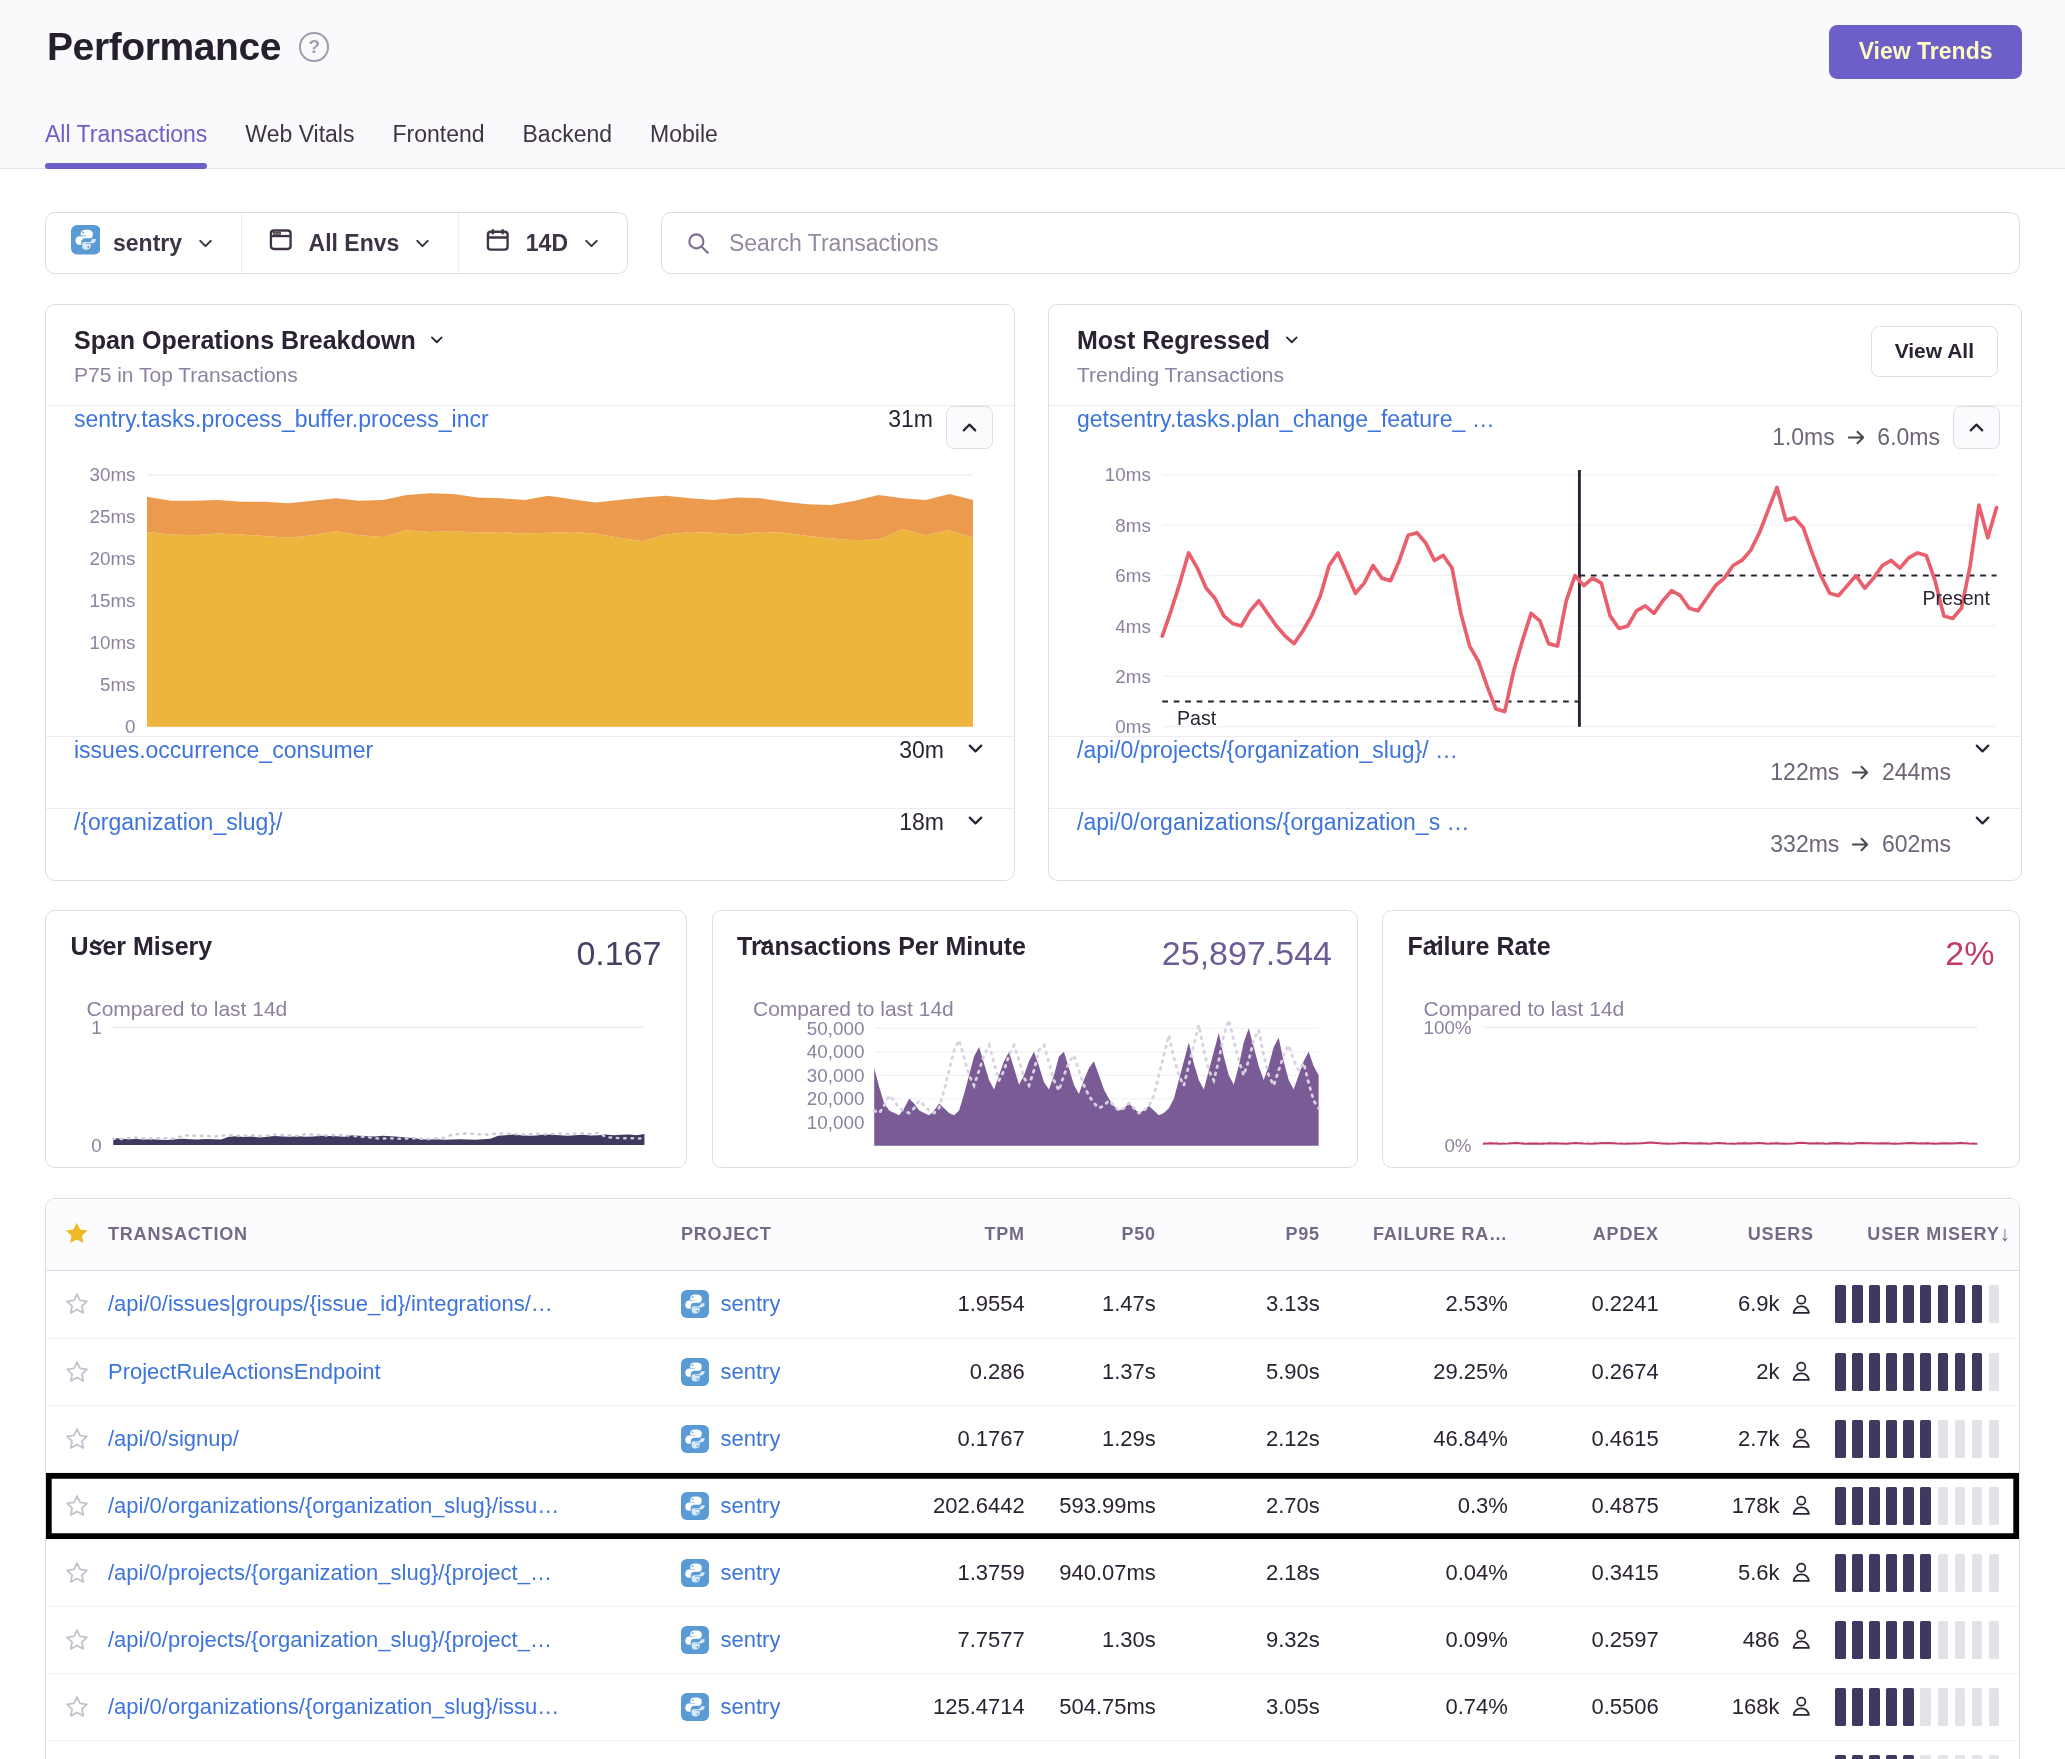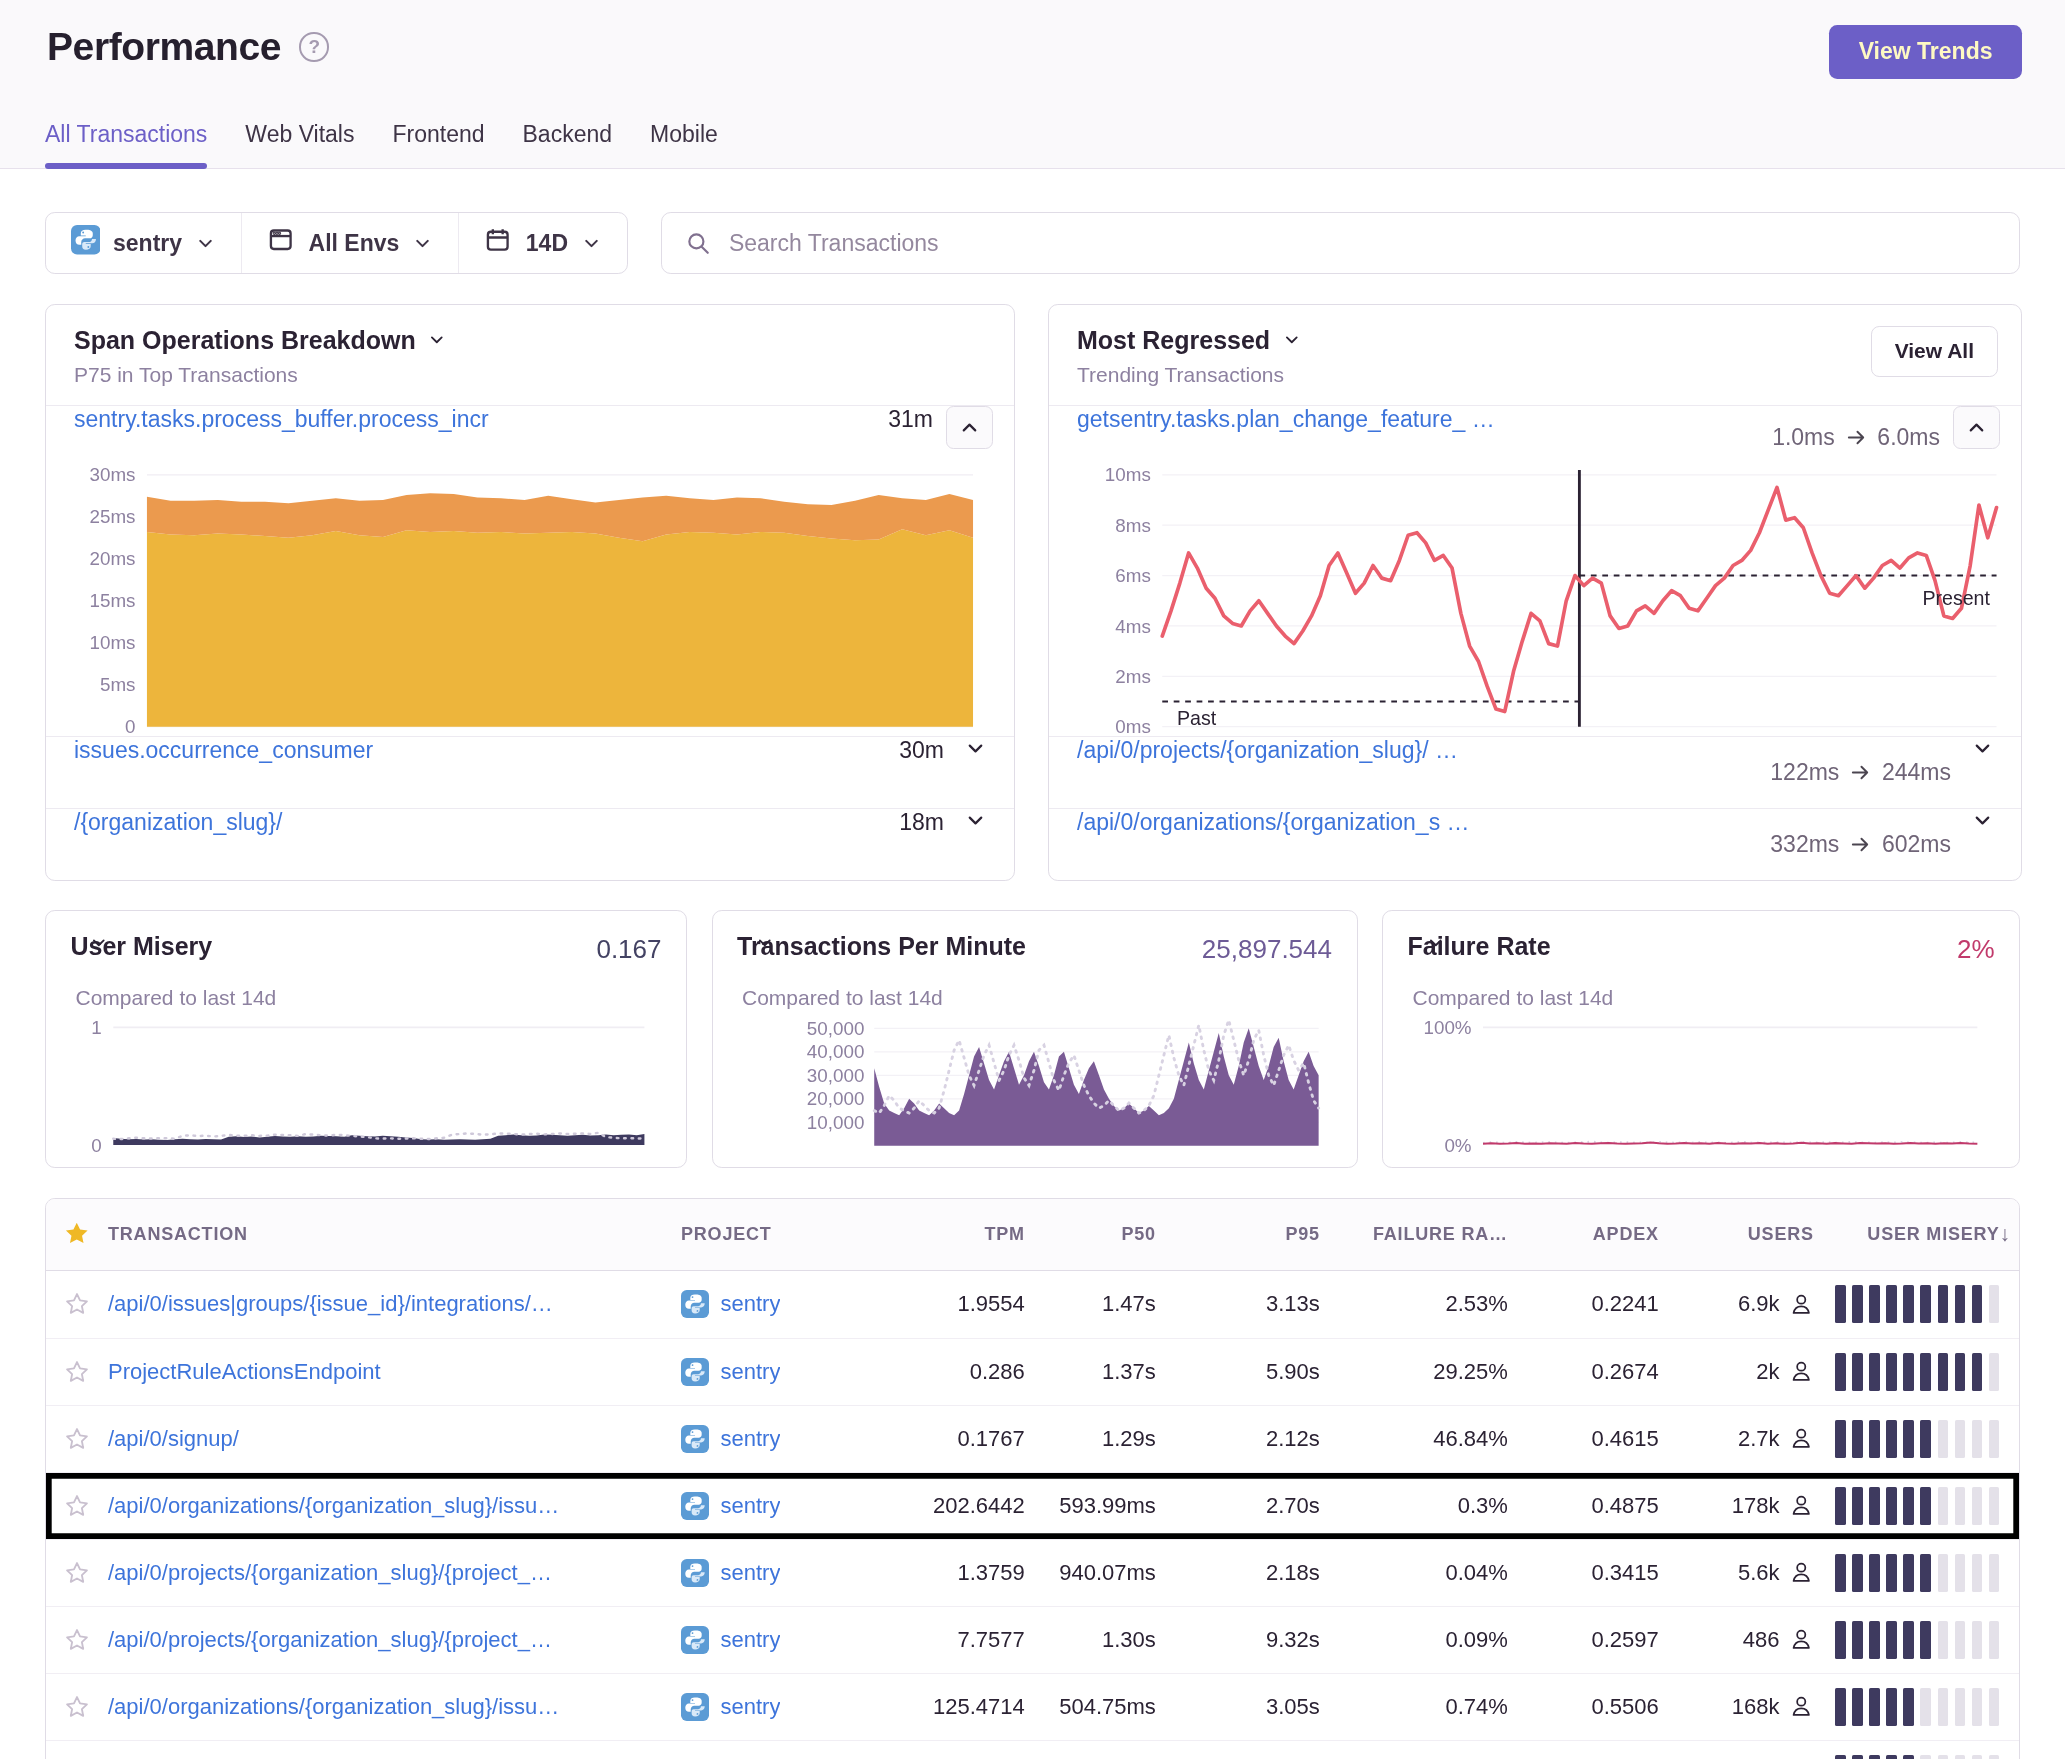--- a/index.html
+++ b/index.html
@@ -58,22 +58,22 @@
         display:flex;align-items:center;justify-content:center;cursor:pointer;}
   .plain-chev{width:36px;display:flex;justify-content:center;cursor:pointer;}
   .chart-abs{position:absolute;left:23px;top:160px;}
   .bottom-rows{position:absolute;left:0;right:0;bottom:0;}
   .bottom-rows .prow{height:72px;border-top:1.6px solid var(--innerline);}
 
   
   .mini-row{display:grid;grid-template-columns:642px 646px 638px;gap:24.5px;margin:29.5px 45px 0;}
   .mini{position:relative;height:258px;border:1.6px solid var(--border);border-radius:9.8px;background:#fff;}
   .mini .panel-title{position:absolute;top:21px;left:24.5px;}
-  .mini .panel-sub{position:absolute;top:70px;left:24.5px;margin:5px;}
-  .mini-value{position:absolute;top:23px;right:24.5px;font-size:26px;font-weight:500;}
+  .mini .panel-sub{position:absolute;top:70px;left:24.5px;margin:16px;}
+  .mini-value{position:absolute;top:23px;right:24.5px;font-size:34px;font-weight:500;}
   .mini-value.um{color:var(--umval);}
   .mini-value.tpm{color:var(--tpmval);}
   .mini-value.fr{color:var(--fail);}
   .mini svg{position:absolute;left:18px;bottom:8.2px;}
 
   
   .tx-table{margin:29.5px 45px 0;border:1.6px solid var(--border);border-radius:9.8px 9.8px 0 0;
         overflow:hidden;background:#fff;}
   .t-grid{display:grid;grid-template-columns:62px 573px 205px 147px 131px 164px 188px 151px 155px 1fr;
         align-items:center;}

